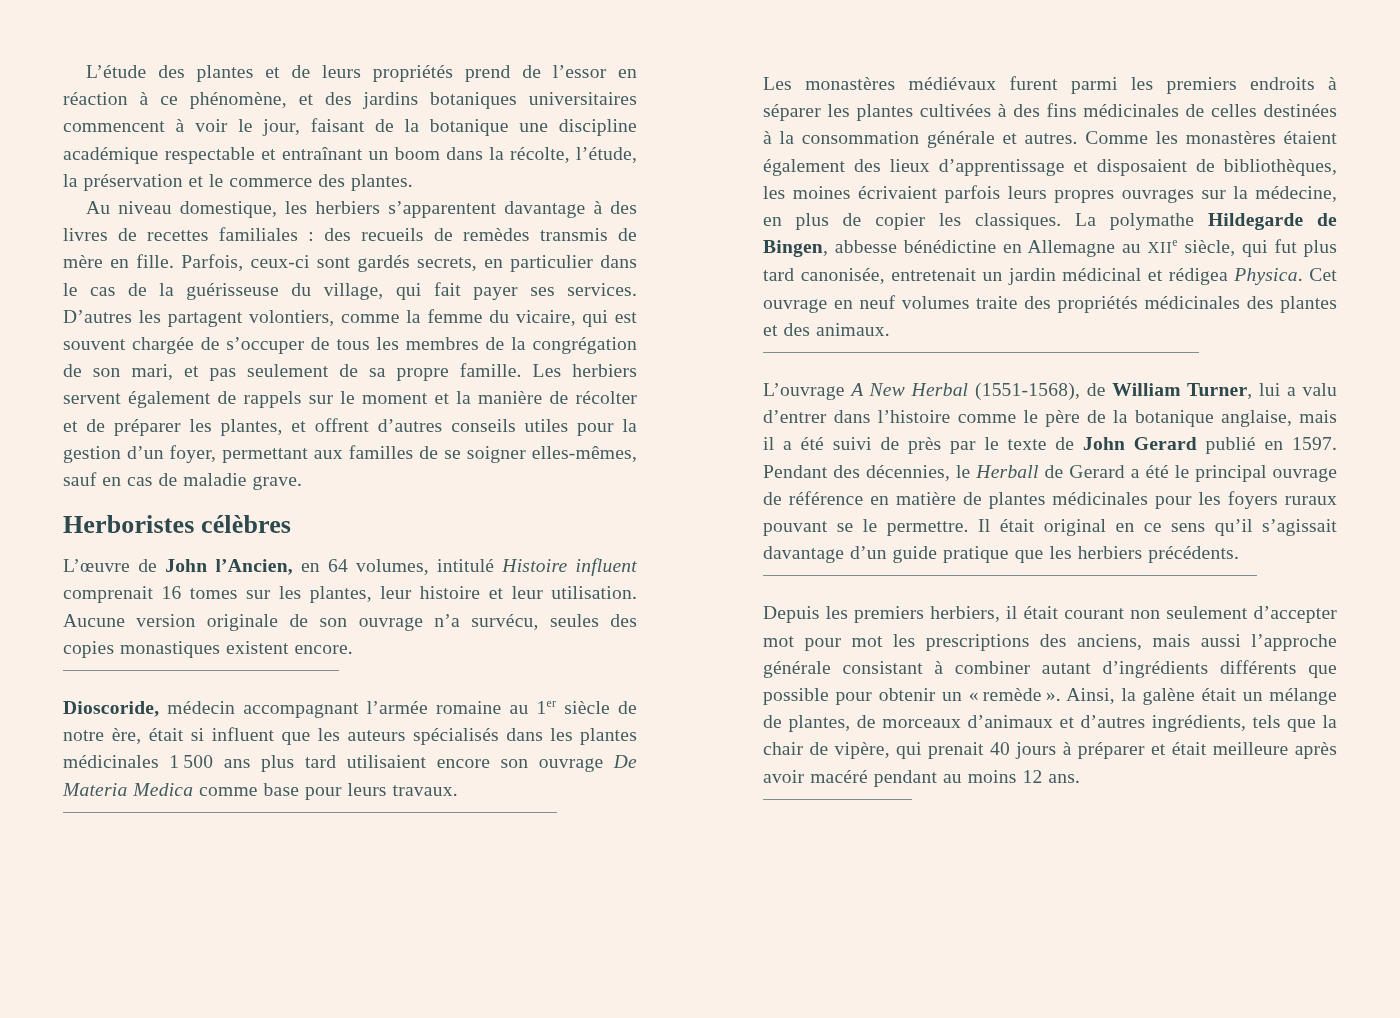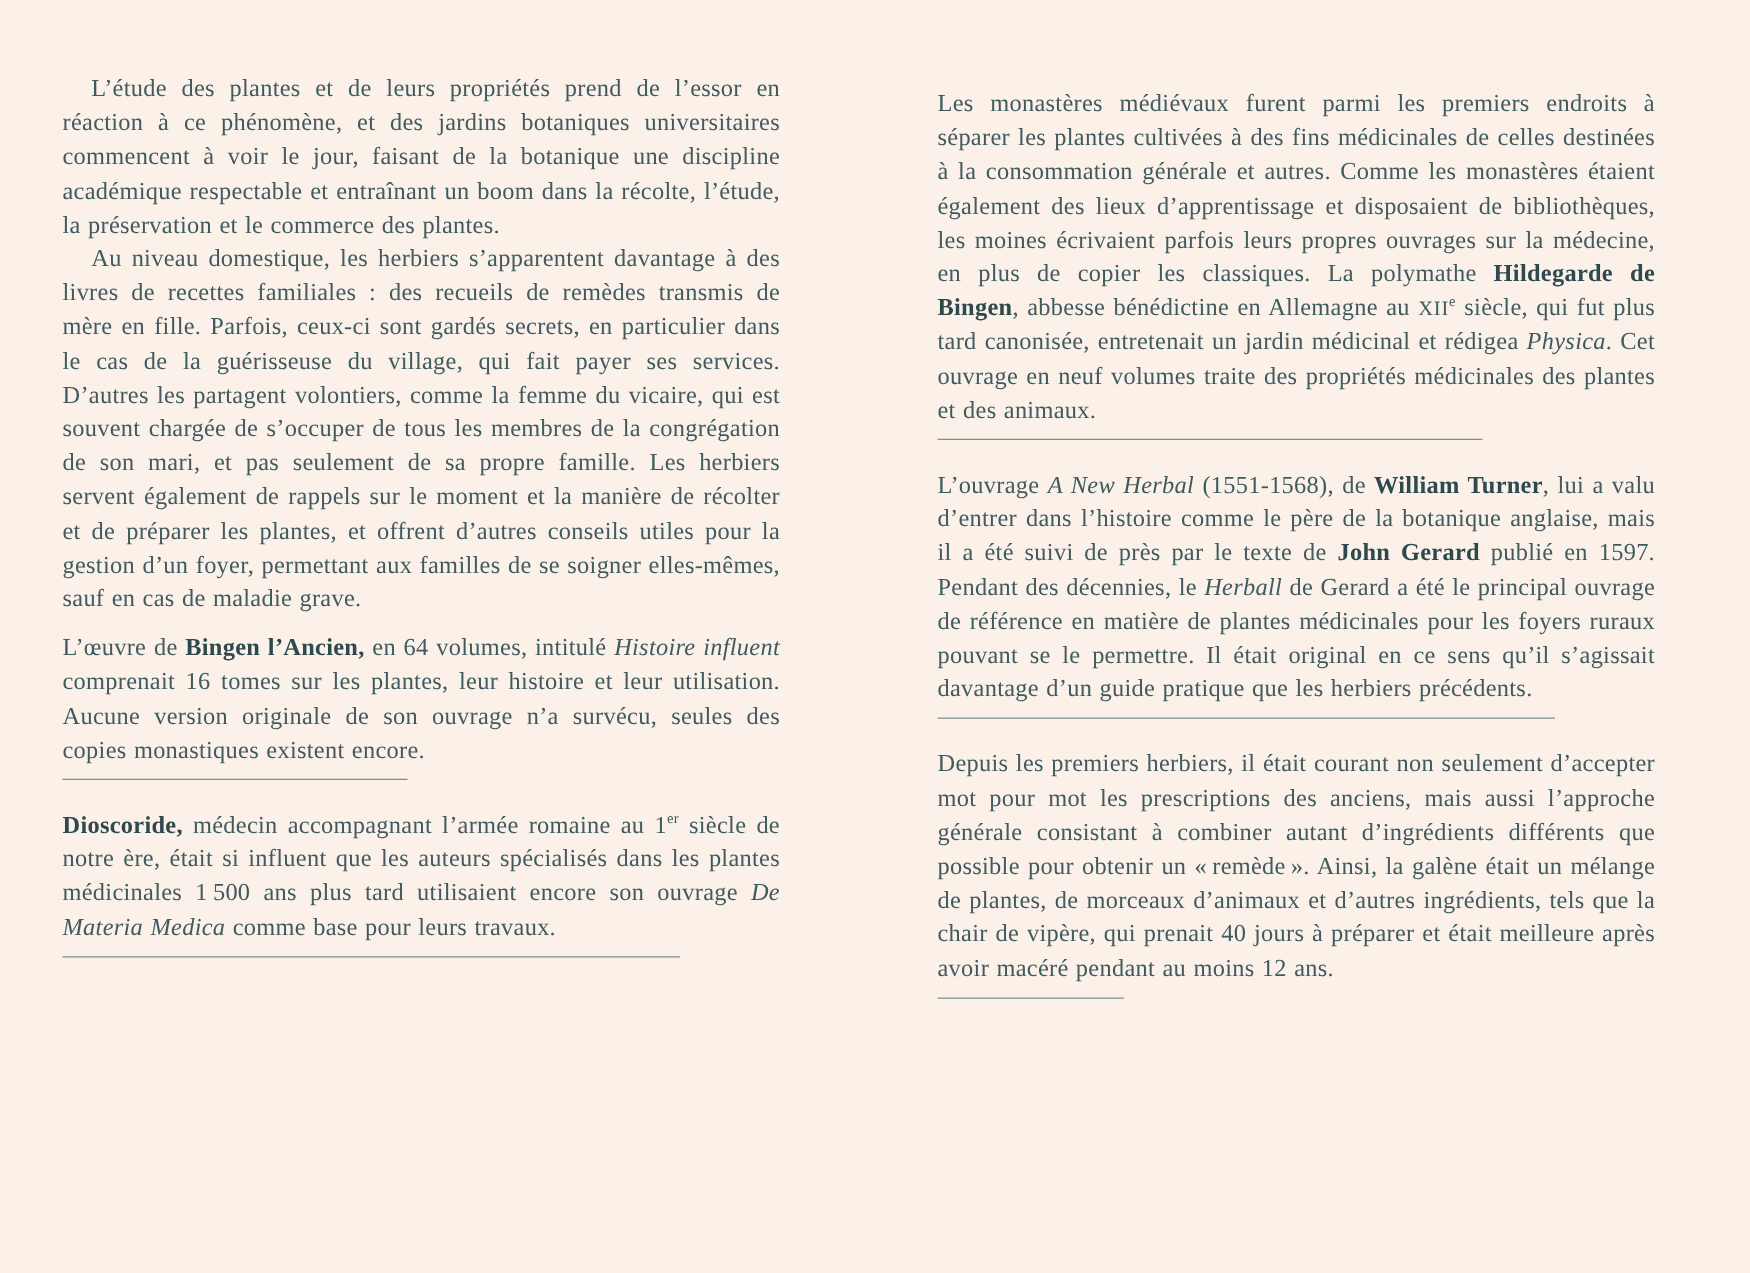--- a/index.html
+++ b/index.html
@@ -11,21 +11,21 @@
   * { margin: 0; padding: 0; box-sizing: border-box; }
   html, body { width: 1400px; height: 1018px; }
   body {
     background: var(--background);
     font-family: "Liberation Serif", "DejaVu Serif", serif;
     color: var(--ink);
   }
   .page {
     width: 1400px;
     height: 1018px;
-    padding: 58px 63px 0 50px;
+    padding: 58px 63px 0 63px;
     display: flex;
     gap: 126px;
     overflow: hidden;
   }
   .column {
     width: 574px;
     flex: 0 0 574px;
   }
   .body-text {
     font-size: 19.5px;
@@ -57,23 +57,24 @@
 </style>
 </head>
 <body>
 
 <div class="page">
 
   <div class="column">
     <p class="body-text para"><span>L’étude des plantes et de leurs propriétés prend de l’essor en réaction à ce phénomène, et des jardins botaniques universitaires commencent à voir le jour, faisant de la botanique une discipline académique respectable et entraînant un boom dans la récolte, l’étude, la préservation et le commerce des plantes.</span></p>
     <p class="body-text para"><span>Au niveau domestique, les herbiers s’apparentent davantage à des livres de recettes familiales : des recueils de remèdes transmis de mère en fille. Parfois, ceux-ci sont gardés secrets, en particulier dans le cas de la guérisseuse du village, qui fait payer ses services. D’autres les partagent volontiers, comme la femme du vicaire, qui est souvent chargée de s’occuper de tous les membres de la congrégation de son mari, et pas seulement de sa propre famille. Les herbiers servent également de rappels sur le moment et la manière de récolter et de préparer les plantes, et offrent d’autres conseils utiles pour la gestion d’un foyer, permettant aux familles de se soigner elles-mêmes, sauf en cas de maladie grave.</span></p>
 
+    <h2 class="section-heading">Herboristes célèbres</h2>
 
     <div class="entry-block">
-      <p class="body-text"><span>L’œuvre de </span><span class="seg-bold">Bingen l’Ancien,</span><span> en 64 volumes, intitulé </span><span class="seg-italic">Histoire influent</span><span> comprenait 16 tomes sur les plantes, leur histoire et leur utilisation. Aucune version originale de son ouvrage n’a survécu, seules des copies monastiques existent encore.</span></p>
+      <p class="body-text"><span>L’œuvre de </span><span class="seg-bold">John l’Ancien,</span><span> en 64 volumes, intitulé </span><span class="seg-italic">Histoire influent</span><span> comprenait 16 tomes sur les plantes, leur histoire et leur utilisation. Aucune version originale de son ouvrage n’a survécu, seules des copies monastiques existent encore.</span></p>
       <hr class="rule" style="width: 48%;">
     </div>
 
     <div class="entry-block">
       <p class="body-text"><span class="seg-bold">Dioscoride,</span><span> médecin accompagnant l’armée romaine au 1</span><span class="seg-sup">er</span><span> siècle de notre ère, était si influent que les auteurs spécialisés dans les plantes médicinales 1 500 ans plus tard utilisaient encore son ouvrage </span><span class="seg-italic">De Materia Medica</span><span> comme base pour leurs travaux.</span></p>
       <hr class="rule" style="width: 86%;">
     </div>
   </div>
 
   <div class="column">

